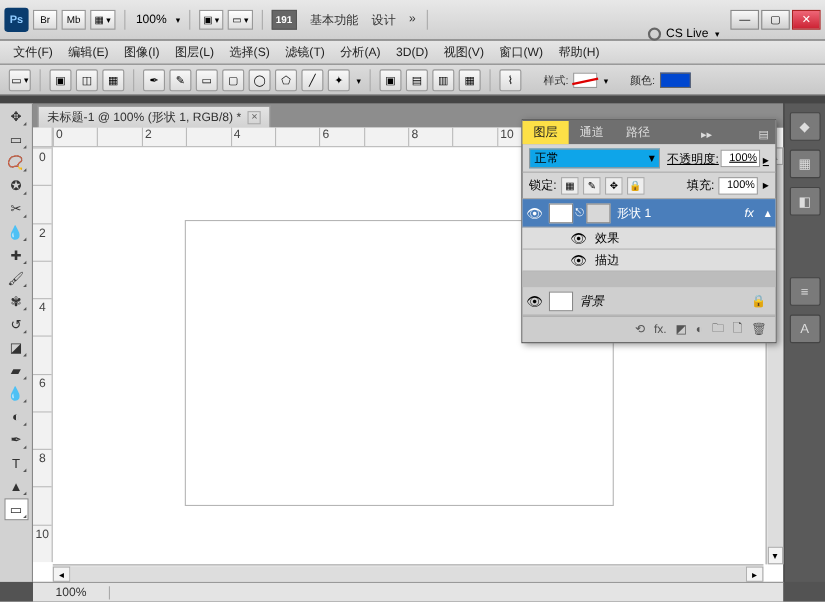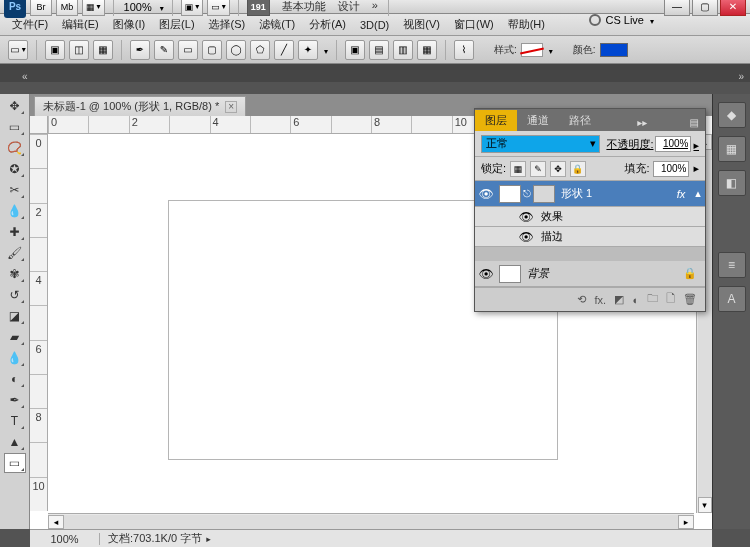--- a/index.html
+++ b/index.html
@@ -1,19 +1,19 @@
 <!DOCTYPE html>
 <html><head>
 <meta charset="utf-8">
 <style>
 * { box-sizing: border-box; margin: 0; padding: 0; font-family: "Microsoft YaHei", Tahoma, sans-serif; font-size: 11px; }
 body { width: 750px; height: 547px; background: #535353; overflow: hidden; position: relative; }
 
 
-.app-bar { height: 14px; background: linear-gradient(#e8e8e8,#cfcfcf); border-bottom: 1px solid #888; display: flex; align-items: center; padding: 0 4px; gap: 4px; }
+.app-bar { height: 37px; background: linear-gradient(#e8e8e8,#cfcfcf); border-bottom: 1px solid #888; display: flex; align-items: center; padding: 0 4px; gap: 4px; }
 .ps-logo { width: 22px; height: 22px; background: #0a3c6e; color: #8ecaff; font-weight: bold; font-size: 10px; border-radius: 3px; display: flex; align-items: center; justify-content: center; }
 .app-btn { height: 18px; min-width: 22px; border: 1px solid #999; background: linear-gradient(#fff,#ddd); display: inline-flex; align-items: center; justify-content: center; font-size: 9px; padding: 0 3px; }
 .app-bar .sep { width: 1px; height: 18px; background: #aaa; margin: 0 4px; }
 .zoom-label { font-size: 11px; padding: 0 2px; }
 .dropdown-arrow::after { content: "▾"; font-size: 8px; margin-left: 2px; }
 .btn-123 { background: #666 !important; color: #fff; border-color: #555 !important; font-weight: bold; }
 .workspace-tabs { display: flex; gap: 8px; margin-left: 6px; }
 .workspace-tabs span { padding: 2px 2px; color: #333; }
 .cslive { display: flex; align-items: center; gap: 4px; margin-left: auto; margin-top: 26px; }
 .cslive-circle { width: 12px; height: 12px; border: 2px solid #666; border-radius: 50%; }
@@ -66,21 +66,21 @@
 .scroll-v .track { flex:1; width:14px; background:#ddd;}
 
 
 .right-dock { width: 38px; background: #5a5a5a; border-left: 1px solid #333; display: flex; flex-direction: column; align-items: center; padding-top: 8px; gap: 8px; }
 .right-dock .dock-btn { width: 28px; height: 26px; background: #7a7a7a; border: 1px solid #444; border-radius: 2px; display:flex; align-items:center; justify-content:center; font-size:12px; color:#ddd;}
 
 
 .layers-panel { position: absolute; right: 44px; top: 108px; width: 232px; background: #d6d6d6; border: 1px solid #555; box-shadow: 2px 2px 6px rgba(0,0,0,.4); }
 .panel-tabs { height: 22px; background: #6f6f6f; display: flex; align-items: flex-end; }
 .panel-tab { padding: 3px 10px; font-size: 11px; color: #ddd; }
-.panel-tab.active { background: #eab308; color: #222; }
+.panel-tab.active { background: #fde047; color: #222; }
 .panel-menu { margin-left: auto; padding: 3px 6px; color: #ddd; font-size: 10px; }
 .panel-row1 { height: 26px; display: flex; align-items: center; padding: 0 6px; gap: 6px; border-bottom: 1px solid #aaa;}
 .blend-select { flex: 1; height: 18px; border: 1px solid #999; background: #0ea5e9; padding: 0 4px; font-size: 11px; display:flex; align-items:center; justify-content:space-between;}
 .opacity-box { display: flex; align-items: flex-end; gap: 2px; text-decoration: underline; }
 .opacity-box input { width: 36px; height: 16px; border: 1px solid #999; font-size: 10px; text-align: right; padding-right: 2px; }
 .panel-row2 { height: 24px; display: flex; align-items: center; padding: 0 6px; gap: 4px; border-bottom: 1px solid #aaa; font-size: 11px;}
 .lock-btn { width: 16px; height: 16px; border: 1px solid #aaa; background: #eee; font-size: 9px; display:inline-flex; align-items:center; justify-content:center;}
 .layers-list { background: #cfcfcf; }
 .layer-row { height: 26px; display: flex; align-items: center; border-bottom: 1px solid #aaa; }
 .layer-row.sel { background: #4a7ebb; color: #fff; }
@@ -335,14 +335,13 @@
     <span>◩</span>
     <span>◐</span>
     <span>🗀</span>
     <span>🗋</span>
     <span>🗑</span>
   </div>
 </div>
 
 <div class="status-bar">
   <div class="zoom">100%</div>
-  <div class="info"><span>文档:703.1K/0 字节</span><span class="arr">▸</span></div>
 </div>
 
 </body></html>

